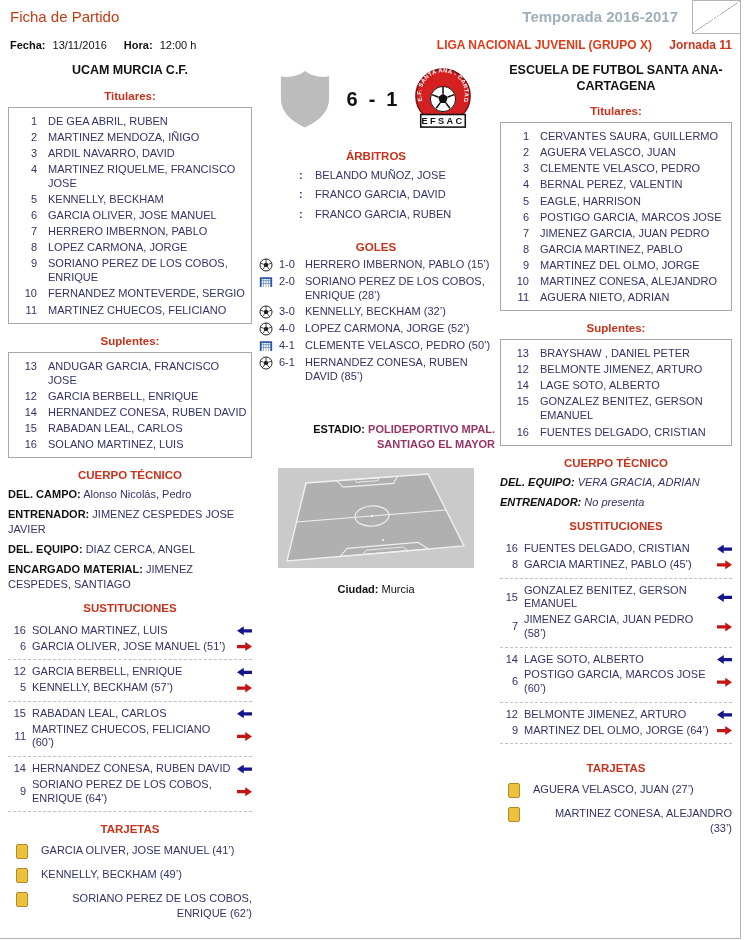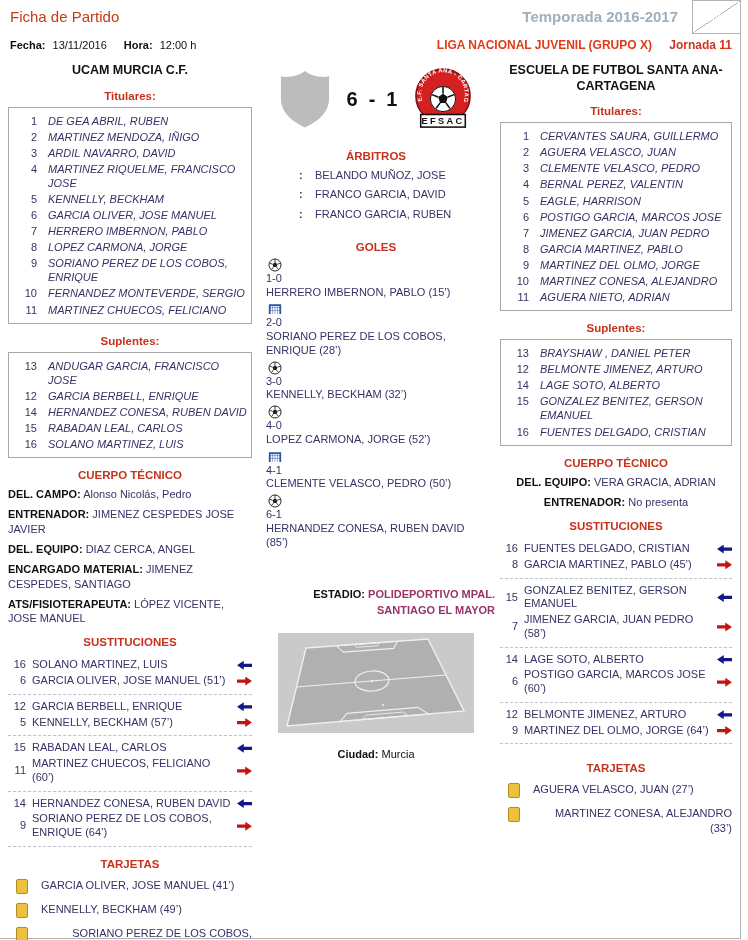--- a/index.html
+++ b/index.html
@@ -19,44 +19,44 @@
   
   .columns{display:flex;align-items:flex-start;padding:4px 8px 0 8px;}
   .col-left{width:244px;}
   .col-center{width:238px;padding:0 5px;}
   .col-right{flex:1;}
   .team-name{font-weight:bold;font-size:12.5px;text-align:center;margin-top:7px;line-height:1.25;}
   .sec{color:#c8321c;font-weight:bold;text-align:center;font-size:11.5px;margin:11px 0 5px 0;}
   .roster{border:1px solid #a8a8a8;padding:4px 2px;}
   .r-row{display:flex;margin:2px 0;line-height:1.28;}
   .r-num{width:26px;text-align:right;padding-right:11px;color:#333366;flex:none;}
-  .r-name{color:#333366;font-style:italic;}
+  .r-name{color:#333366;}
   .staff-row{margin:6px 0;line-height:1.3;}
   .staff-row b{color:#111;}
   .staff-row .sv{color:#333366;}
-  .staff-center .staff-row{text-align:center;}
+  .staff-center .staff-row{text-align:left;font-style:italic;}
   .subs-pair{border-bottom:1px dashed #b8c4cc;padding:3px 0 4px 0;}
   .sub-row{display:flex;align-items:center;margin:2px 0;line-height:1.25;}
   .sub-num{width:18px;text-align:right;margin-right:6px;color:#333366;flex:none;}
   .sub-name{flex:1;color:#333366;padding-right:4px;}
   .arr{width:15px;height:9px;flex:none;display:inline-block;}
   .arr-in{background:#16168c;clip-path:polygon(0 50%,45% 0,45% 32%,100% 32%,100% 68%,45% 68%,45% 100%);}
   .arr-out{background:#c51414;clip-path:polygon(100% 50%,55% 0,55% 32%,0 32%,0 68%,55% 68%,55% 100%);}
   .card-row{display:flex;margin:8px 0;line-height:1.3;}
   .card-icon{width:10px;height:13px;background:#edc13e;border:1px solid #b08d23;border-radius:2px;margin:1px 13px 0 8px;flex:none;}
   .card-name{color:#333366;text-align:right;}
   
   .logos{display:flex;justify-content:center;align-items:center;gap:15px;margin-top:10px;height:66px;}
   .score{font-size:20px;font-weight:bold;display:flex;gap:11px;color:#111;}
   .refs{margin:6px 0 0 42px;}
   .ref-row{display:flex;margin:5px 0;line-height:1.3;}
   .ref-colon{width:16px;text-align:left;color:#333366;font-weight:bold;flex:none;}
   .ref-name{color:#333366;}
   .goals-list{margin-top:4px;}
-  .goal-row{display:flex;margin:3px 9px;line-height:1.25;flex-direction:column;}
+  .goal-row{display:flex;margin:3px 0;line-height:1.25;}
   .gicon{flex:none;width:14px;height:14px;margin:0 6px 0 2px;}
   .goal-score{flex:none;width:26px;color:#333366;}
   .goal-player{color:#333366;}
   .venue{text-align:right;margin-top:38px;line-height:1.4;font-weight:bold;}
   .venue .vn{color:#993366;text-decoration:none;}
   .fieldimg{display:flex;justify-content:center;margin-top:15px;}
   .city{text-align:center;margin-top:15px;}
   .city b{color:#111;}
 </style>
 </head>
@@ -159,21 +159,20 @@
             <span class="r-name">SOLANO MARTINEZ, LUIS</span>
           </div>
       </div>
 
       <div class="sec">CUERPO TÉCNICO</div>
       <div>
         <div class="staff-row"><b>DEL. CAMPO:</b> <span class="sv">Alonso Nicolás, Pedro</span></div>
         <div class="staff-row"><b>ENTRENADOR:</b> <span class="sv">JIMENEZ CESPEDES JOSE JAVIER</span></div>
         <div class="staff-row"><b>DEL. EQUIPO:</b> <span class="sv">DIAZ CERCA, ANGEL</span></div>
         <div class="staff-row"><b>ENCARGADO MATERIAL:</b> <span class="sv">JIMENEZ CESPEDES, SANTIAGO</span></div>
-        <div class="staff-row"><b>ATS/FISIOTERAPEUTA:</b> <span class="sv">LÓPEZ VICENTE, JOSE MANUEL</span></div>
       </div>
 
       <div class="sec">SUSTITUCIONES</div>
       <div>
         <div class="subs-pair">
           <div class="sub-row">
               <span class="sub-num">16</span>
               <span class="sub-name">SOLANO MARTINEZ, LUIS</span>
               <span class="arr arr-in"></span>
             </div>

